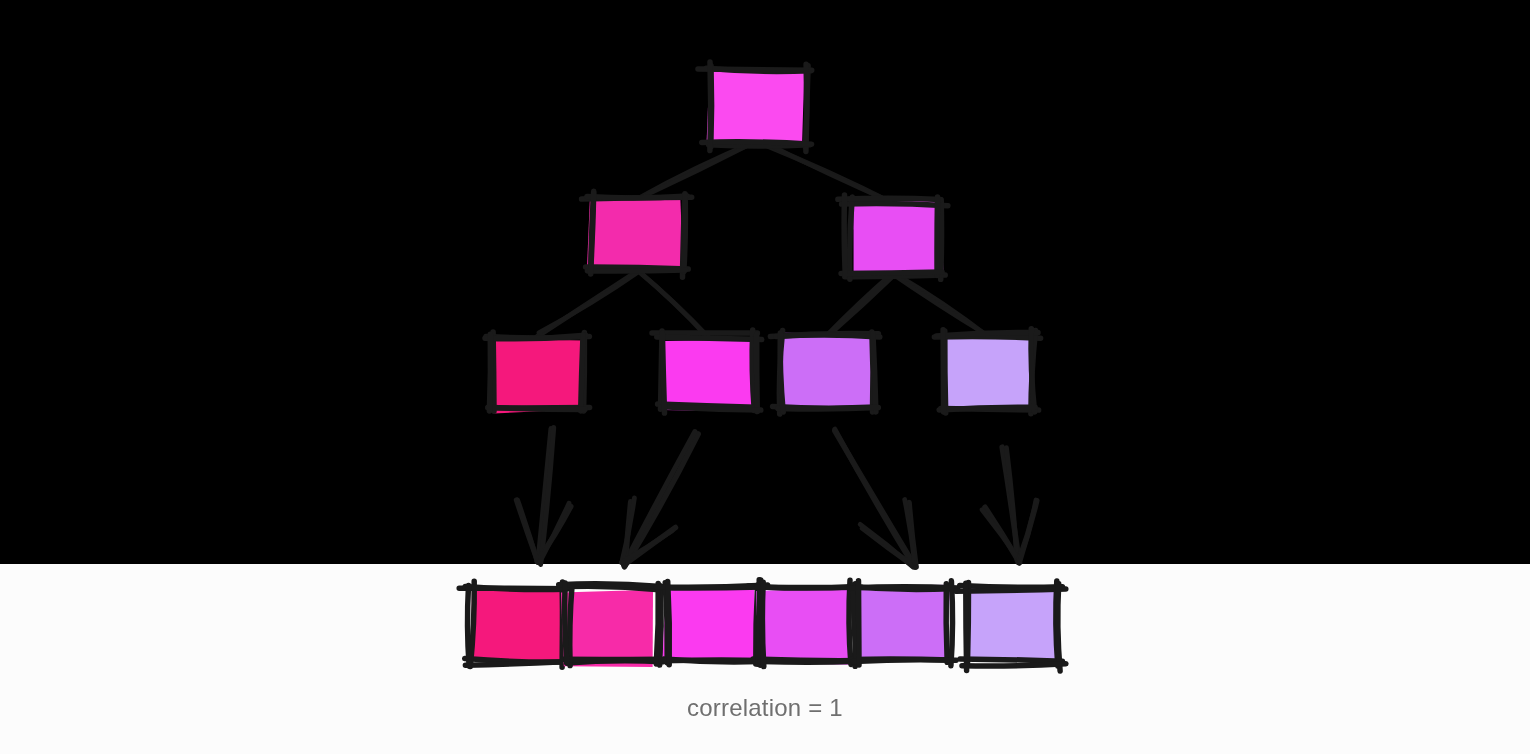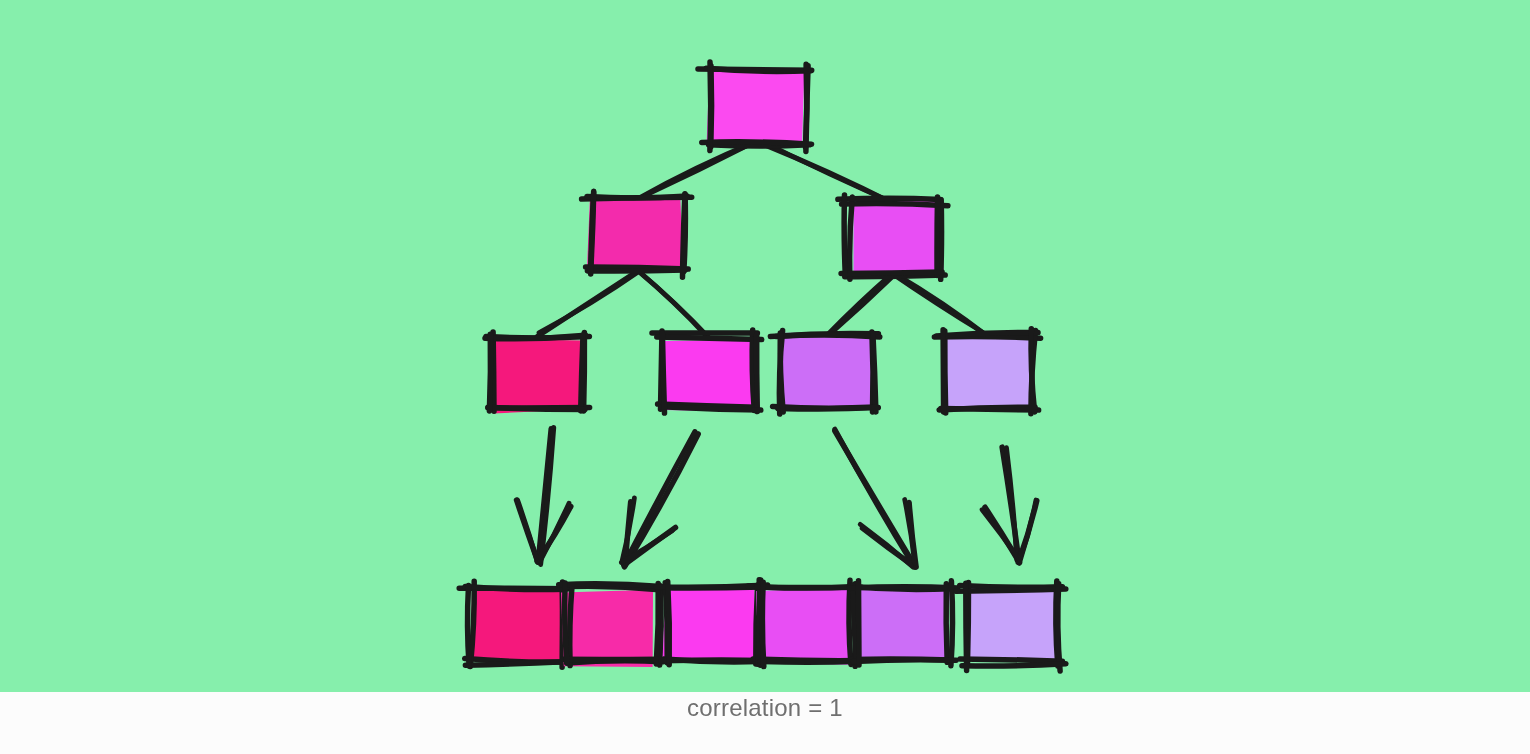--- a/index.html
+++ b/index.html
@@ -12,22 +12,22 @@
     width: 1530px;
     height: 754px;
     overflow: hidden;
     font-family: "Liberation Sans", sans-serif;
     position: relative;
   }
   #figure-root {
     position: absolute;
     left: 0; top: 0;
     width: 1530px;
-    height: 692px;
-    background: #86efac;
+    height: 564px;
+    background: #000000;
   }
   #sketch-canvas {
     position: absolute;
     left: 0; top: 0;
     width: 1530px;
     height: 754px;
     display: block;
   }
   #caption {
     position: absolute;

